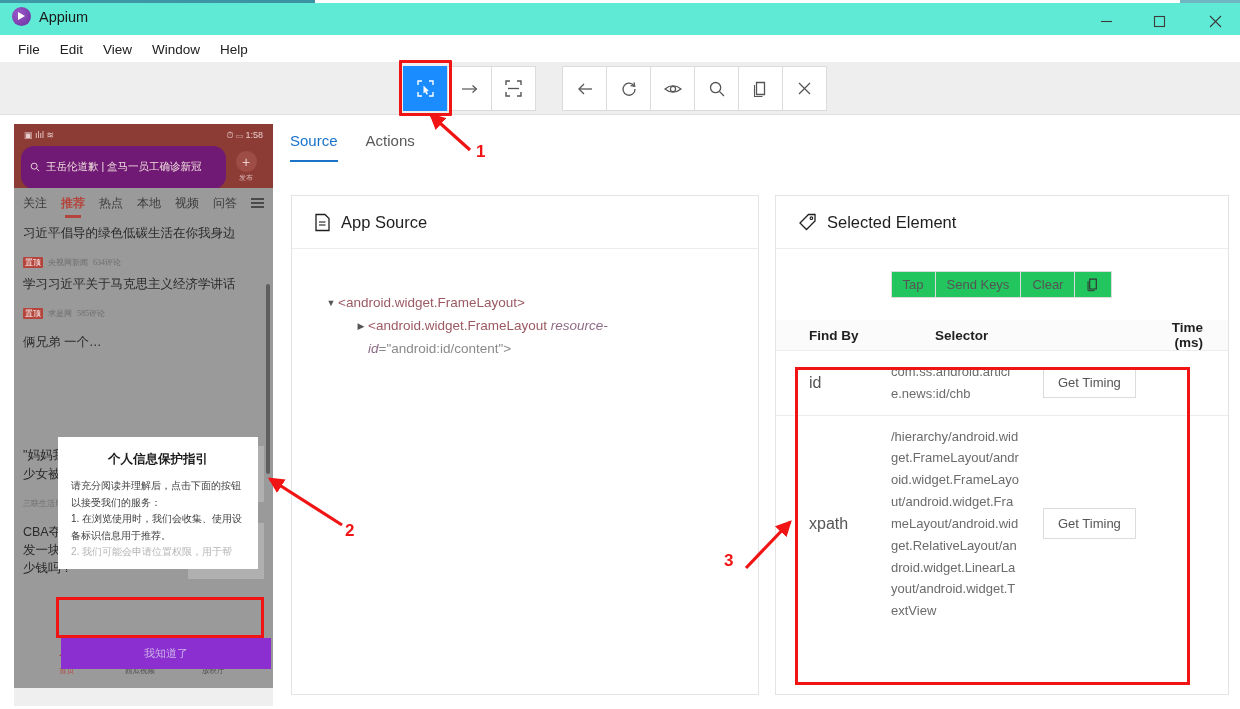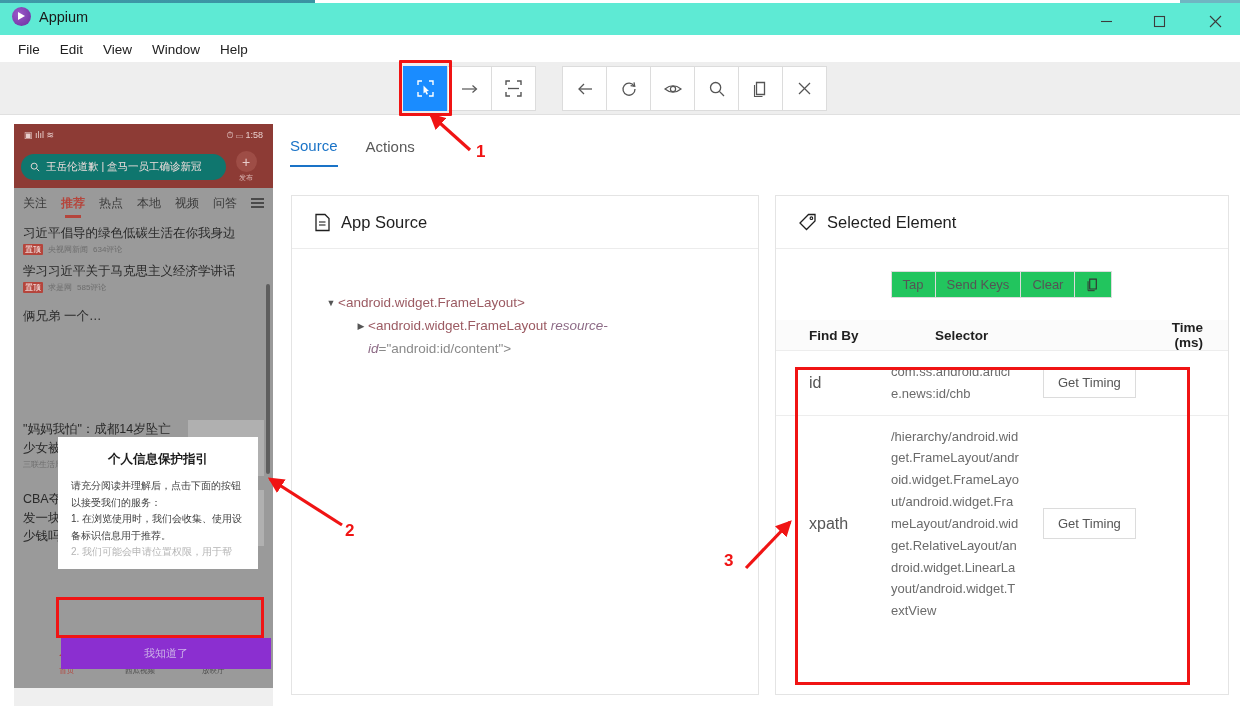--- a/index.html
+++ b/index.html
@@ -42,53 +42,53 @@
   #tool-group-left { position:absolute; left:404px; top:4px; display:flex; }
   #tool-group-right { position:absolute; left:563px; top:4px; display:flex; }
   .tbtn { width:45px; height:45px; background:#fff; border:1px solid #dcdcdc;
     margin-left:-1px; display:flex; align-items:center; justify-content:center; color:#4a4a4a; }
   .tbtn.active { background:#1a8cff; border-color:#1a8cff; color:#fff; }
   #tool-highlight { position:absolute; left:399px; top:60px; width:53px; height:56px;
     border:3px solid #f01414; border-radius:1px; pointer-events:none; }
 
   
   #tabs { position:absolute; top:116px; left:290px; height:55px; display:flex;
-    align-items:center; padding-top:16px; gap:28px; }
+    align-items:flex-start; padding-top:16px; gap:28px; }
   .tab { font-size:15px; color:#595959; padding-bottom:11px; }
   .tab.active { color:#1a73c7; border-bottom:2.5px solid #1a73c7; }
 
   
   #device { position:absolute; left:14px; top:124px; width:259px; height:582px;
     background:#9a9a9a; overflow:hidden; }
   #dev-statusbar { position:absolute; left:0; top:0; width:259px; height:22px;
     background:#8d3b35; display:flex; align-items:center;
     justify-content:space-between; padding:0 10px; color:#e8cfcd; font-size:9px; }
   #dev-search-row { position:absolute; left:0; top:22px; width:259px; height:42px;
     background:#8d3b35; display:flex; align-items:center; padding:0 7px; }
-  #dev-searchbox { flex:1; height:26px; background:#0f766e; border-radius:13px;
+  #dev-searchbox { flex:1; height:43px; background:#701a75; border-radius:13px;
     display:flex; align-items:center; padding:0 9px; gap:6px; color:#f0dedd; font-size:10.5px;
     overflow:hidden; white-space:nowrap; }
   #dev-publish { width:40px; display:flex; flex-direction:column; align-items:center;
     gap:1px; color:#d9b6b3; }
   #dev-publish-circle { width:21px; height:21px; border-radius:50%; background:#9e4d46;
     display:flex; align-items:center; justify-content:center; font-size:14px; color:#e9cdcb; line-height:1;}
   #dev-publish-label { font-size:7px; }
   #dev-navtabs { position:absolute; left:0; top:64px; width:259px; height:30px;
     background:#9a9a9a; display:flex; align-items:center; padding:0 9px;
     justify-content:space-between; }
   .dev-navtab { font-size:12px; color:#3b3b3b; }
   .dev-navtab.active { color:#b5453c; font-weight:bold; position:relative; }
   .dev-navtab.active:after { content:""; position:absolute; left:50%; transform:translateX(-50%);
     bottom:-6px; width:16px; height:2.5px; background:#b5453c; }
   #dev-hamburger { display:flex; flex-direction:column; gap:2.5px; }
   #dev-hamburger i { display:block; width:13px; height:1.5px; background:#4a4a4a; }
   #dev-feed { position:absolute; left:0; top:94px; width:259px; height:448px; padding:6px 9px 0; }
   .feed-item { margin-bottom:7px; }
   .feed-title { font-size:12.5px; color:#2a2a2a; line-height:1.45; }
-  .feed-meta { display:flex; align-items:center; gap:5px; margin-top:2px; font-size:8px; color:#6d6d6d; }
+  .feed-meta { display:flex; align-items:center; gap:5px; margin-top:15px; font-size:8px; color:#6d6d6d;font-family:Liberation Serif, serif; }
   .feed-badge { background:#b5453c; color:#fff; padding:0 2px; border-radius:1px; font-size:8px; }
   .feed-row { display:flex; gap:8px; }
   .feed-row .feed-col { flex:1; }
   .feed-thumb { width:76px; height:56px; background:#b0b0b0; flex:none; }
   #dev-bottomnav { position:absolute; left:16px; bottom:18px; width:293px; height:40px;
     background:#9a9a9a; display:flex; }
   .bnav { flex:1; display:flex; flex-direction:column; align-items:center; gap:3px;
     color:#4e4e4e; font-size:7.5px; }
   .bnav.active { color:#b5453c; }
   #dev-homebar { position:absolute; left:0; bottom:0; width:259px; height:18px; background:#efefef; }

